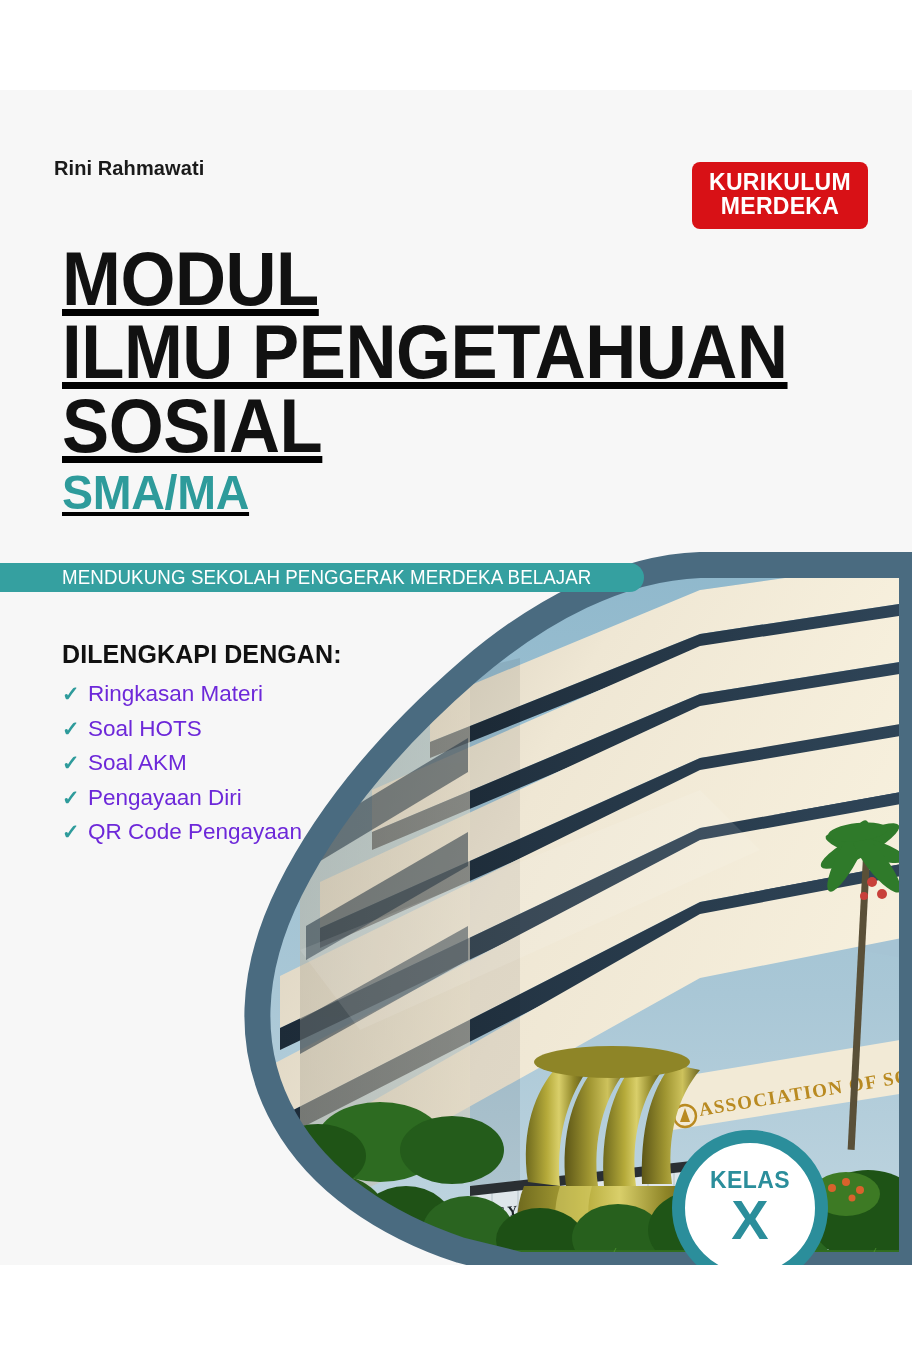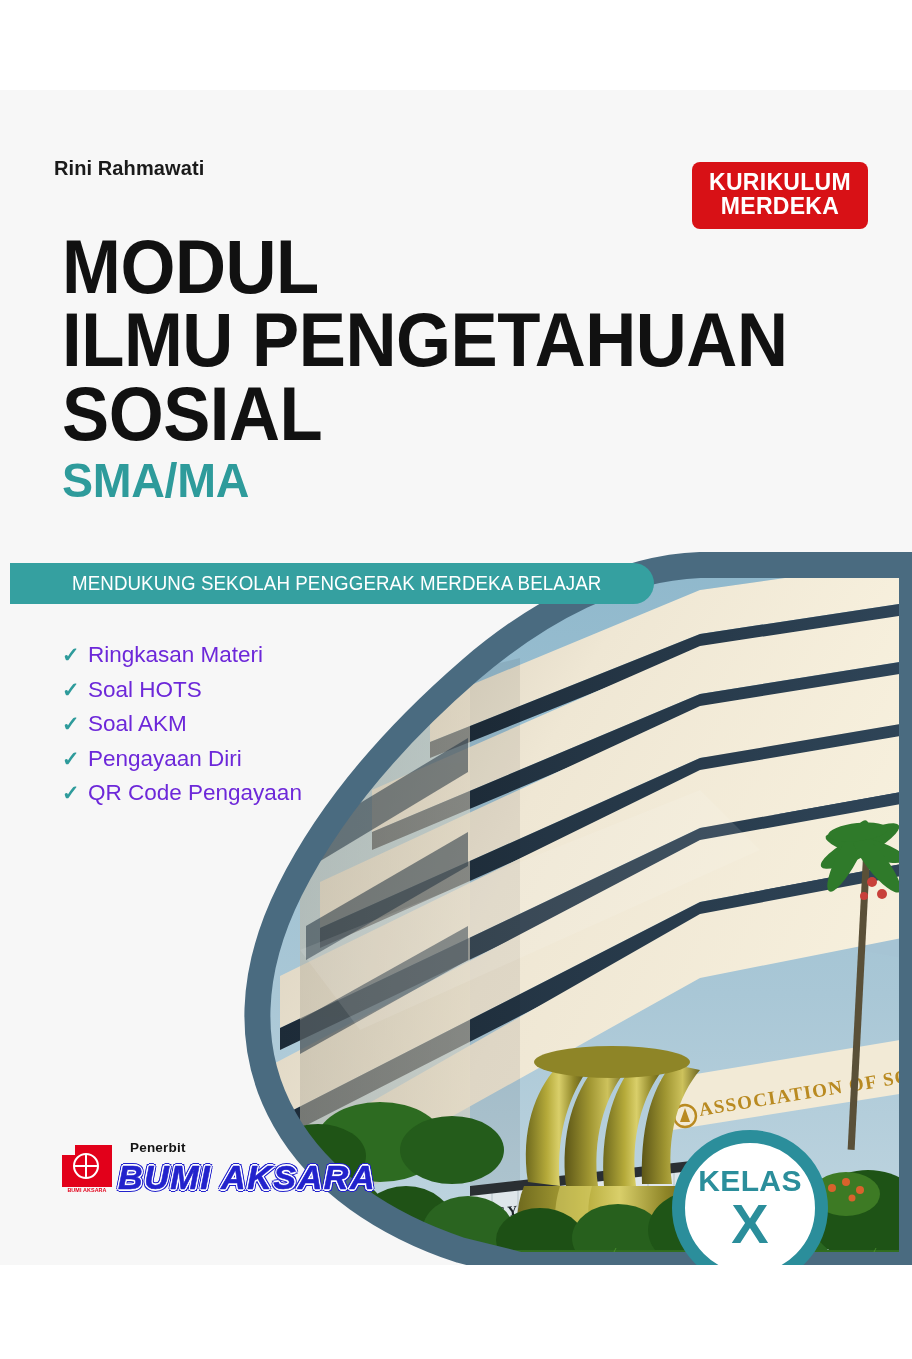--- a/index.html
+++ b/index.html
@@ -63,22 +63,23 @@
     color: #ffffff;
     font-size: 23px;
     font-weight: bold;
     letter-spacing: 0.3px;
   }
 
   
   #title-block {
     position: absolute;
     left: 62px;
-    top: 140px;
+    top: 152px;
     z-index: 40;
+    text-decoration: underline;
   }
   .title-line {
     display: block;
     color: #111111;
     font-weight: bold;
     font-size: 76px;
     line-height: 0.965;
     letter-spacing: -0.5px;
     transform: scaleX(0.93);
     transform-origin: left center;
@@ -92,23 +93,23 @@
     font-size: 49px;
     line-height: 1;
     letter-spacing: -0.3px;
     transform: scaleX(0.95);
     transform-origin: left center;
   }
 
   
   #tagline-banner {
     position: absolute;
-    left: 10px;
+    left: 0;
     top: 473px;
-    height: 41px;
+    height: 29px;
     padding-left: 62px;
     padding-right: 30px;
     display: flex;
     align-items: center;
     background: #35A0A0;
     border-top-right-radius: 21px;
     border-bottom-right-radius: 21px;
     z-index: 40;
   }
   #tagline-text {
@@ -177,21 +178,21 @@
     border: 13px solid #2B8E9B;
     box-sizing: border-box;
     display: flex;
     flex-direction: column;
     align-items: center;
     justify-content: center;
     z-index: 50;
   }
   #kelas-label {
     color: #2B8E9B;
-    font-size: 30px;
+    font-size: 23px;
     font-weight: bold;
     letter-spacing: 0.4px;
     line-height: 1;
     margin-bottom: 1px;
   }
   #kelas-value {
     color: #2B8E9B;
     font-size: 56px;
     font-weight: bold;
     line-height: 0.95;
@@ -533,20 +534,21 @@
       <span class="title-line">ILMU PENGETAHUAN</span>
       <span class="title-line">SOSIAL</span>
       <span id="subject-level">SMA/MA</span>
     </div>
 
     <div id="tagline-banner">
       <span id="tagline-text">MENDUKUNG SEKOLAH PENGGERAK MERDEKA BELAJAR</span>
     </div>
 
     <div id="features">
+      <div id="features-heading">DILENGKAPI DENGAN:</div>
 
       <div class="feature-item">
         <span class="feature-check">✓</span>
         <span class="feature-label">Ringkasan Materi</span>
       </div>
       <div class="feature-item">
         <span class="feature-check">✓</span>
         <span class="feature-label">Soal HOTS</span>
       </div>
       <div class="feature-item">
@@ -561,27 +563,15 @@
         <span class="feature-check">✓</span>
         <span class="feature-label">QR Code Pengayaan</span>
       </div>
     </div>
 
     <div id="kelas-badge">
       <span id="kelas-label">KELAS</span>
       <span id="kelas-value">X</span>
     </div>
 
-    <div id="publisher">
-      <div id="publisher-mark">
-        <div class="mark-box"></div>
-        <div class="mark-notch"></div>
-        <div class="mark-globe"></div>
-        <div class="mark-caption">BUMI AKSARA</div>
-      </div>
-      <div id="publisher-text">
-        <span id="publisher-label">Penerbit</span>
-        <span id="publisher-name">BUMI AKSARA</span>
-      </div>
-    </div>
 
   </div>
 </div>
 
 </body></html>

